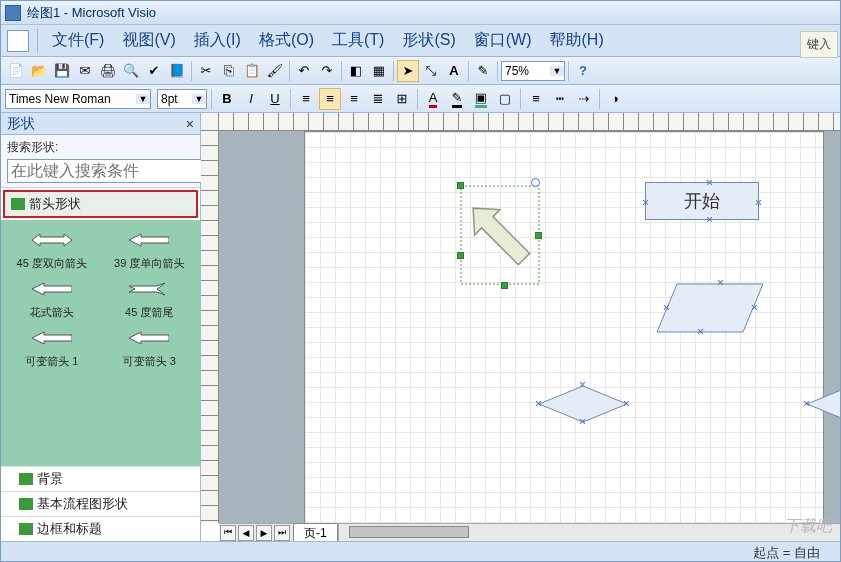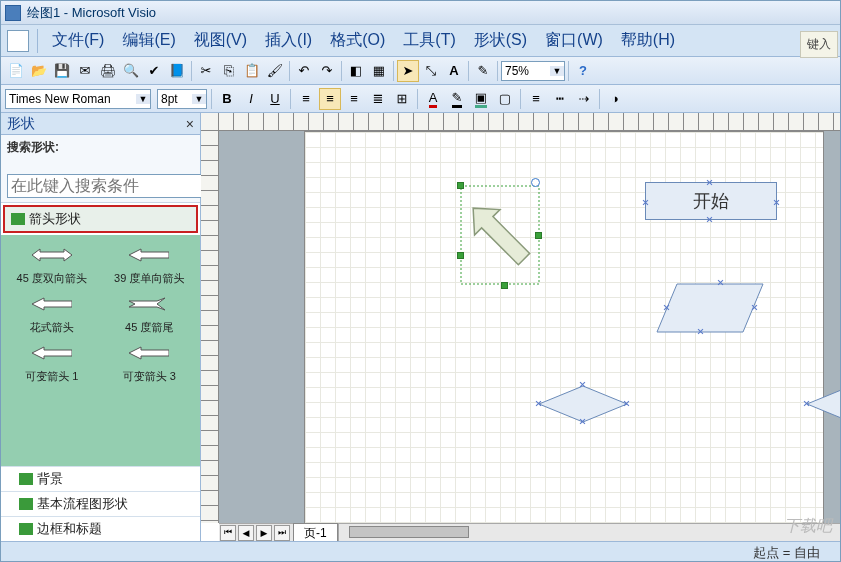--- a/index.html
+++ b/index.html
@@ -23,41 +23,41 @@
 .font-combo input { border: none; width: 130px; font-size: 12px; padding: 0 3px; outline: none; }
 .font-combo .dd, .size-combo .dd { width: 14px; text-align: center; background: #e0e8f4; font-size: 9px; cursor: pointer; }
 .size-combo { display: flex; align-items: center; border: 1px solid #7a9ebd; background: #fff; height: 20px; }
 .size-combo input { border: none; width: 34px; font-size: 12px; padding: 0 3px; outline: none; }
 .ico { display: inline-flex; align-items: center; justify-content: center; }
 .main { display: flex; height: calc(562px - 24px - 32px - 28px - 28px - 22px); }
 .shapes-panel { width: 200px; background: #fff; border-right: 1px solid #9cb8d8; display: flex; flex-direction: column; }
 .panel-header { height: 22px; background: #d4e4f4; border-bottom: 1px solid #9cb8d8; display: flex; align-items: center; justify-content: space-between; padding: 0 6px; color: #15428b; font-size: 14px; }
 .panel-close { cursor: pointer; font-size: 14px; color: #333; }
 .search-area { padding: 4px 6px; background: #f4f8fc; border-bottom: 1px solid #c8d4e4; }
-.search-label { font-size: 12px; color: #333; margin-bottom: 18px; font-weight: bold; }
+.search-label { font-size: 12px; color: #333; margin-bottom: 3px; }
 .search-row { display: flex; gap: 2px; }
 .search-input-wrap { display: flex; border: 1px solid #7a9ebd; background: #fff; flex: 1; }
 .search-input-wrap input { border: none; flex: 1; font-size: 16px; padding: 2px 3px; outline: none; color: #888; }
 .search-input-wrap .dd { width: 14px; text-align: center; background: #e0e8f4; font-size: 9px; cursor: pointer; }
 .search-go { width: 20px; height: 20px; background: #3a9a3a; color: #fff; display: flex; align-items: center; justify-content: center; cursor: pointer; font-size: 14px; }
 .stencil-header { padding: 3px 6px; background: #e8f0ea; border: 2px solid #c82020; margin: 2px; font-size: 13px; color: #222; display: flex; align-items: center; gap: 4px; }
 .stencil-icon { width: 14px; height: 12px; background: #3a9a3a; }
 .stencil-body { flex: 1; background: #94ceb0; padding: 8px 4px; display: grid; grid-template-columns: 1fr 1fr; gap: 6px 4px; align-content: start; overflow: auto; }
 .shape-item { text-align: center; cursor: pointer; font-size: 11px; color: #222; }
 .shape-thumb { width: 44px; height: 24px; margin: 0 auto 4px; display: flex; align-items: center; justify-content: center; }
 .stencil-list { background: #fff; }
 .stencil-row { padding: 3px 18px; border-top: 1px solid #d4e0ec; font-size: 13px; color: #222; display: flex; align-items: center; gap: 4px; cursor: pointer; }
 .canvas-area { flex: 1; position: relative; background: #fff; overflow: hidden; }
 .vruler { position: absolute; left: 0; top: 18px; bottom: 18px; width: 18px; background: #f4f4f0; border-right: 1px solid #888; background-image: repeating-linear-gradient(to bottom, transparent 0, transparent 14px, #888 14px, #888 15px); }
 .hruler { position: absolute; left: 18px; right: 0; top: 0; height: 18px; background: #f4f4f0; border-bottom: 1px solid #888; background-image: repeating-linear-gradient(to right, transparent 0, transparent 14px, #888 14px, #888 15px); }
 .ruler-corner { position: absolute; left: 0; top: 0; width: 18px; height: 18px; background: #f4f4f0; border-right: 1px solid #888; border-bottom: 1px solid #888; }
 .page-pasteboard { position: absolute; left: 18px; top: 18px; right: 0; bottom: 18px; background: #a8b4bc; }
 .page { position: absolute; left: 85px; top: 0; width: 520px; height: 408px; background: #fff; background-image: linear-gradient(#e8e8e0 1px, transparent 1px), linear-gradient(90deg, #e8e8e0 1px, transparent 1px); background-size: 15px 15px; border: 1px solid #888; }
 .shape-box { position: absolute; border: 1px solid #6a8ab8; background: #e4ecf6; }
-.shape-start { left: 340px; top: 50px; width: 132px; height: 38px; display: flex; align-items: center; justify-content: center; font-size: 18px; color: #333; }
+.shape-start { left: 340px; top: 50px; width: 114px; height: 38px; display: flex; align-items: center; justify-content: center; font-size: 18px; color: #333; }
 .shape-arrow { position: absolute; left: 150px; top: 48px; width: 80px; height: 100px; }
 .shape-arrow svg { overflow: visible; }
 .sel-handle { position: absolute; width: 7px; height: 7px; background: #3aa03a; border: 1px solid #2a7a2a; }
 .rot-handle { position: absolute; width: 9px; height: 9px; border-radius: 50%; background: #fff; border: 1px solid #3a7aca; }
 .shape-para { position: absolute; left: 350px; top: 150px; width: 110px; height: 52px; }
 .shape-dia1 { position: absolute; left: 232px; top: 252px; width: 92px; height: 40px; }
 .shape-dia2 { position: absolute; left: 500px; top: 252px; width: 92px; height: 40px; }
 .conn-pt { position: absolute; width: 7px; height: 7px; }
 .conn-pt::before, .conn-pt::after { content: ''; position: absolute; background: #5a7aca; }
 .conn-pt::before { left: 3px; top: 0; width: 1px; height: 7px; transform: rotate(45deg); }
@@ -76,21 +76,20 @@
 
 <div class="titlebar">
   <div class="app-icon"></div>
   <div class="title">绘图1 - Microsoft Visio</div>
 </div>
 
 <div class="menubar">
   <div class="doc-icon"></div>
   <div class="menu-sep"></div>
   <span class="menu-item">文件(F)</span>
-  <span class="menu-item">编辑(E)</span>
   <span class="menu-item">视图(V)</span>
   <span class="menu-item">插入(I)</span>
   <span class="menu-item">格式(O)</span>
   <span class="menu-item">工具(T)</span>
   <span class="menu-item">形状(S)</span>
   <span class="menu-item">窗口(W)</span>
   <span class="menu-item">帮助(H)</span>
 </div>
 <div class="key-hint">键入</div>
 

